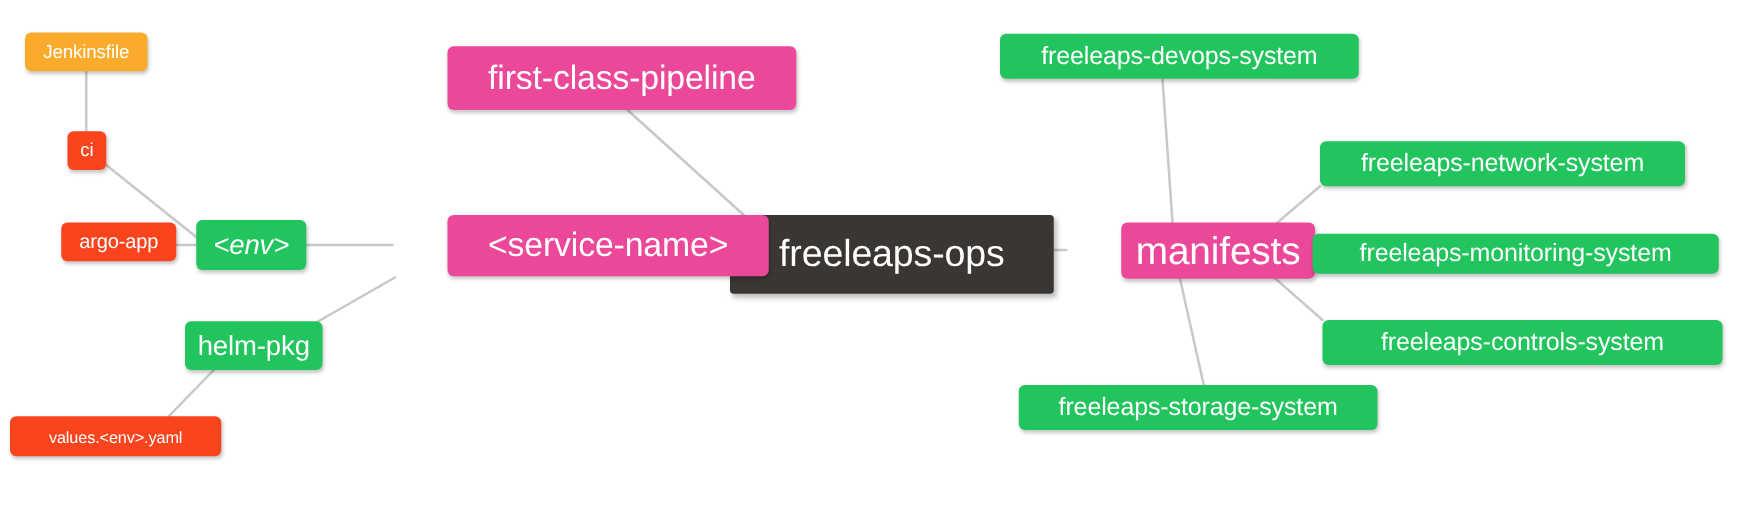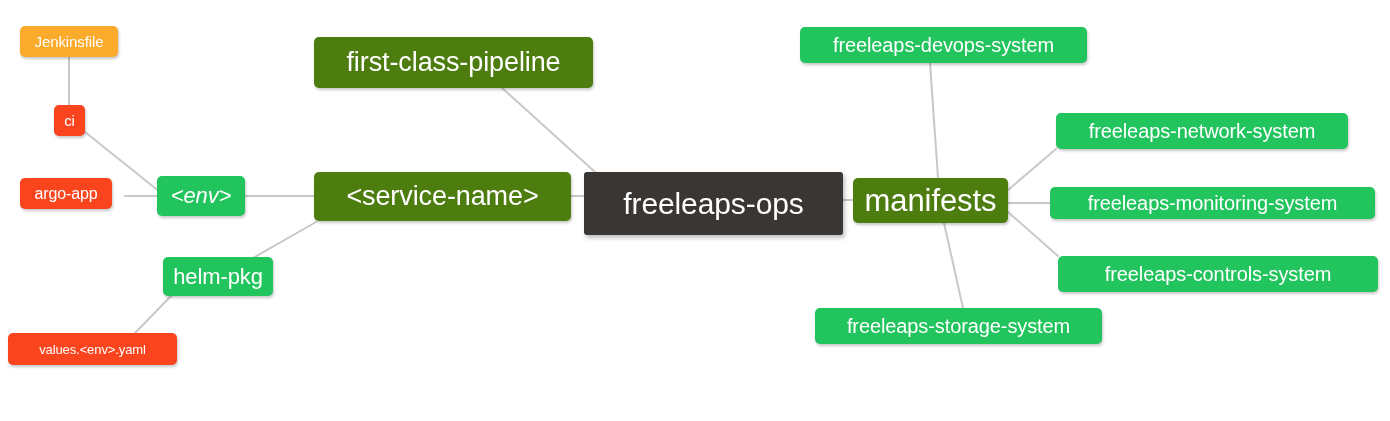--- a/index.html
+++ b/index.html
@@ -37,21 +37,21 @@
     white-space: nowrap;
     line-height: 1;
     box-shadow: 1px 2px 3px rgba(0,0,0,0.22);
     letter-spacing: -0.1px;
   }
   .node-root {
     background: #3a3633;
     border-radius: 3px;
     box-shadow: 2px 3px 4px rgba(0,0,0,0.25);
   }
-  .node-blue   { background: #4d7c0f; }
+  .node-blue   { background: #ec4899; margin-left: 44px; }
   .node-green  { background: #22c45e; }
   .node-orange { background: #fbab2c; }
   .node-red    { background: #f9441e; }
 </style>
 </head>
 <body>
 
 <div id="mindmap">
   <svg id="edge-layer" viewBox="0 0 1390 421" width="1390" height="421" xmlns="http://www.w3.org/2000/svg">
       <line x1="69" y1="57" x2="69" y2="105" stroke="#c8c8c8" stroke-width="2" stroke-linecap="round"></line>
@@ -69,22 +69,22 @@
       <line x1="1008" y1="212" x2="1058" y2="256" stroke="#c8c8c8" stroke-width="2" stroke-linecap="round"></line>
       <line x1="944" y1="223" x2="963" y2="308" stroke="#c8c8c8" stroke-width="2" stroke-linecap="round"></line>
     </svg>
   <div id="node-layer">
       <div class="node node-root" style="left: 584px; top: 172px; width: 259px; height: 63px; font-size: 30px;">freeleaps-ops</div>
       <div class="node node-blue" style="left: 314px; top: 172px; width: 257px; height: 49px; font-size: 27px;">&lt;service-name&gt;</div>
       <div class="node node-blue" style="left: 314px; top: 37px; width: 279px; height: 51px; font-size: 27px;">first-class-pipeline</div>
       <div class="node node-green" style="left: 157px; top: 176px; width: 88px; height: 40px; font-size: 22px; font-style: italic;">&lt;env&gt;</div>
       <div class="node node-red" style="left: 54px; top: 105px; width: 31px; height: 31px; font-size: 15px;">ci</div>
       <div class="node node-orange" style="left: 20px; top: 26px; width: 98px; height: 31px; font-size: 15px;">Jenkinsfile</div>
-      <div class="node node-red" style="left: 20px; top: 178px; width: 92px; height: 31px; font-size: 16px;">argo-app</div>
-      <div class="node node-green" style="left: 163px; top: 257px; width: 110px; height: 39px; font-size: 22px;">helm-pkg</div>
+      <div class="node node-red" style="left: 49px; top: 178px; width: 92px; height: 31px; font-size: 16px;">argo-app</div>
+      <div class="node node-green" style="left: 148px; top: 257px; width: 110px; height: 39px; font-size: 22px;">helm-pkg</div>
       <div class="node node-red" style="left: 8px; top: 333px; width: 169px; height: 32px; font-size: 13px;">values.&lt;env&gt;.yaml</div>
       <div class="node node-blue" style="left: 853px; top: 178px; width: 155px; height: 45px; font-size: 31px;">manifests</div>
       <div class="node node-green" style="left: 800px; top: 27px; width: 287px; height: 36px; font-size: 20px;">freeleaps-devops-system</div>
       <div class="node node-green" style="left: 1056px; top: 113px; width: 292px; height: 36px; font-size: 20px;">freeleaps-network-system</div>
       <div class="node node-green" style="left: 1050px; top: 187px; width: 325px; height: 32px; font-size: 20px;">freeleaps-monitoring-system</div>
       <div class="node node-green" style="left: 1058px; top: 256px; width: 320px; height: 36px; font-size: 20px;">freeleaps-controls-system</div>
       <div class="node node-green" style="left: 815px; top: 308px; width: 287px; height: 36px; font-size: 20px;">freeleaps-storage-system</div>
     </div>
 </div>
 

